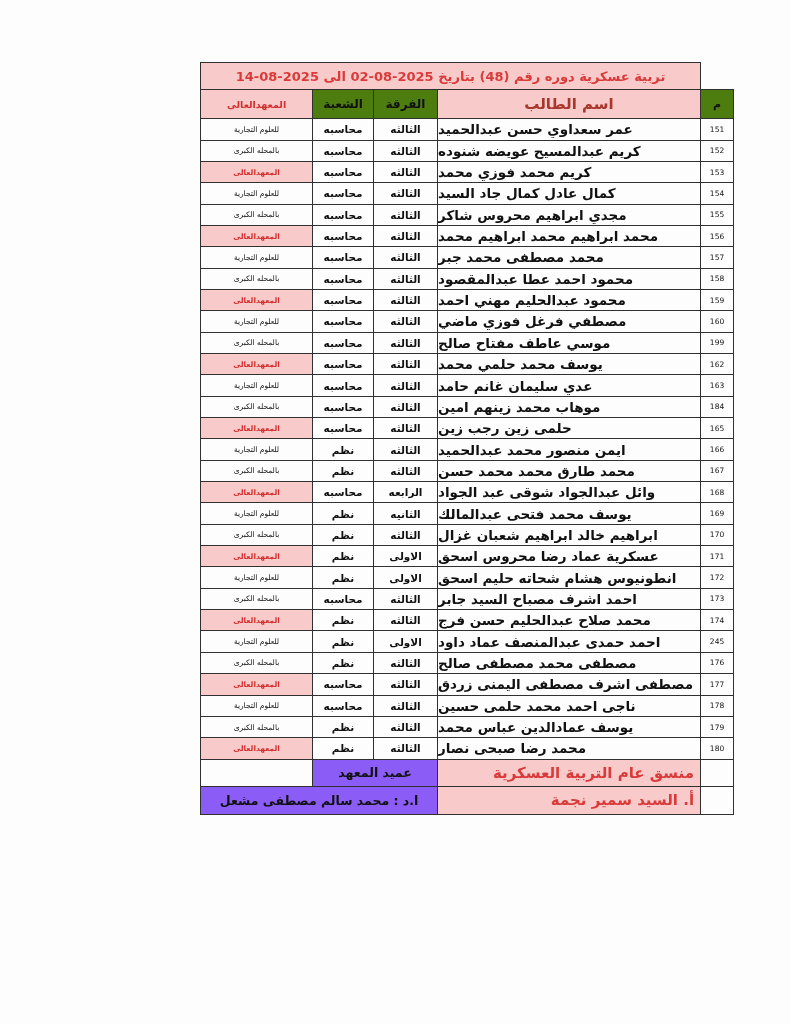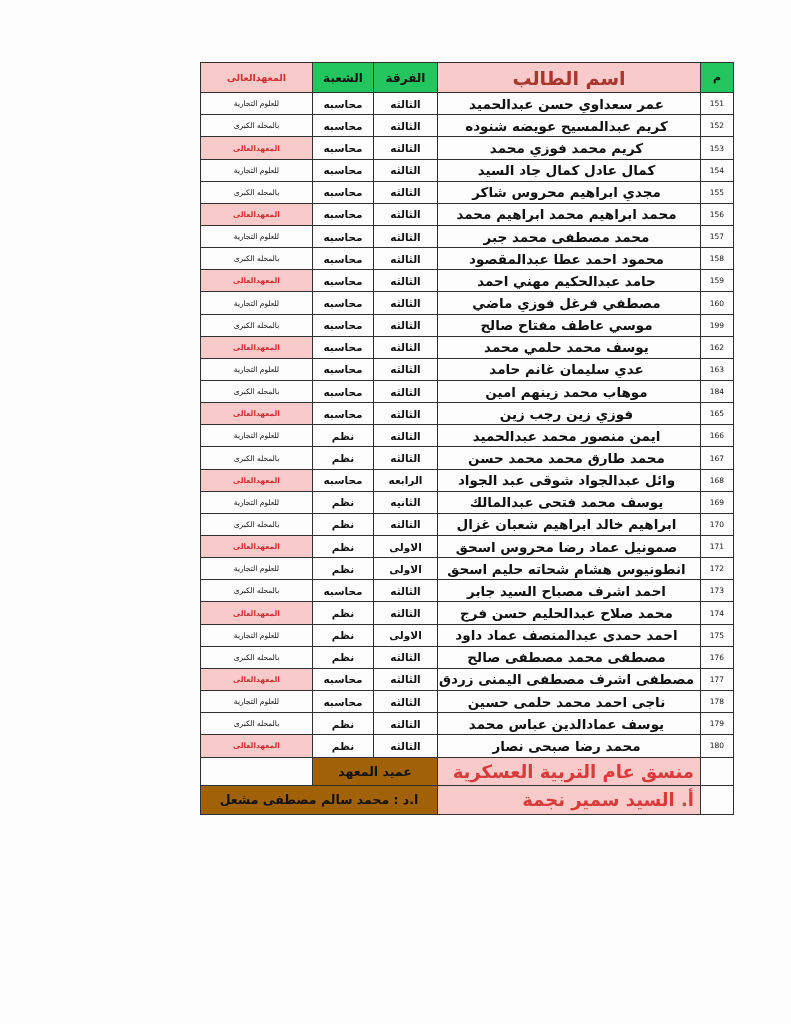--- a/index.html
+++ b/index.html
@@ -42,81 +42,85 @@
   
   .title-row td{height:27px;}
   td.ghost{border:none;background:transparent;}
   td.title{
     background:var(--pink);
     color:var(--red_title);
     font-weight:bold;
     font-size:13px;
   }
   
-  .head-row td{height:29px;background:#22c55e;}
+  .head-row td{height:29px;background:#4d7c0f;}
   td.h-num{font-size:11px;font-weight:bold;}
   td.h-name{
     background:var(--pink);
     color:var(--red_dark);
     font-weight:bold;
-    font-size:19px;
+    font-size:15px;
   }
   td.h-grade, td.h-div{font-size:12px;font-weight:bold;}
   td.h-inst{
     background:var(--pink);
     color:var(--red);
     font-weight:bold;
     font-size:9.5px;
   }
   
   tr.data-row{height:21.27px;}
   td.c-num{font-size:7.5px;}
   td.c-name{
     font-size:13.5px;
     font-weight:bold;
-    text-align:center;
+    text-align:left;
     padding-right:5px;
   }
   td.c-grade, td.c-div{font-size:10.5px;font-weight:bold;}
   td.c-inst{font-size:7.5px;}
   td.c-inst.hl{
     background:var(--pink);
     color:var(--red);
     font-weight:bold;
   }
   
   tr.f1 td{height:27px;}
   tr.f2 td{height:28px;}
   td.f-pink{
     background:var(--pink);
     color:var(--red_title);
     font-weight:bold;
-    font-size:18px;
+    font-size:15px;
     text-align:right;
     padding-right:6px;
   }
   td.f-dean{
     font-size:12.5px;
     font-weight:bold;
-    background:#a16207;
+    background:#8b5cf6;
   }
 </style>
 </head>
 <body>
 
 <div class="doc">
   <table>
     <colgroup>
       <col style="width:33px">
       <col style="width:263px">
       <col style="width:64px">
       <col style="width:61px">
       <col style="width:112px">
     </colgroup>
     <tbody>
+      <tr class="title-row">
+        <td class="ghost"></td>
+        <td class="title" colspan="4">تربية عسكرية دوره رقم (48) بتاريخ  2025-08-02 الى 2025-08-14</td>
+      </tr>
       <tr class="head-row">
         <td class="h-num">م</td>
         <td class="h-name">اسم الطالب</td>
         <td class="h-grade">الفرقة</td>
         <td class="h-div">الشعبة</td>
         <td class="h-inst">المعهدالعالى</td>
       </tr>
     </tbody>
     <tbody id="rows">
   <tr class="data-row">
@@ -178,21 +182,21 @@
   <tr class="data-row">
     <td class="c-num">158</td>
     <td class="c-name">محمود احمد عطا عبدالمقصود</td>
     <td class="c-grade">الثالثه</td>
     <td class="c-div">محاسبه</td>
     <td class="c-inst">بالمحله الكبرى</td>
   </tr>
 
   <tr class="data-row">
     <td class="c-num">159</td>
-    <td class="c-name">حامد عبدالحكيم مهني احمد</td>
+    <td class="c-name">محمود عبدالحليم مهني احمد</td>
     <td class="c-grade">الثالثه</td>
     <td class="c-div">محاسبه</td>
     <td class="c-inst hl">المعهدالعالى</td>
   </tr>
 
   <tr class="data-row">
     <td class="c-num">160</td>
     <td class="c-name">مصطفي فرغل فوزي ماضي</td>
     <td class="c-grade">الثالثه</td>
     <td class="c-div">محاسبه</td>
@@ -226,21 +230,21 @@
   <tr class="data-row">
     <td class="c-num">184</td>
     <td class="c-name">موهاب محمد زينهم امين</td>
     <td class="c-grade">الثالثه</td>
     <td class="c-div">محاسبه</td>
     <td class="c-inst">بالمحله الكبرى</td>
   </tr>
 
   <tr class="data-row">
     <td class="c-num">165</td>
-    <td class="c-name">فوزي زين رجب زين</td>
+    <td class="c-name">حلمى زين رجب زين</td>
     <td class="c-grade">الثالثه</td>
     <td class="c-div">محاسبه</td>
     <td class="c-inst hl">المعهدالعالى</td>
   </tr>
 
   <tr class="data-row">
     <td class="c-num">166</td>
     <td class="c-name">ايمن منصور محمد عبدالحميد</td>
     <td class="c-grade">الثالثه</td>
     <td class="c-div">نظم</td>
@@ -274,21 +278,21 @@
   <tr class="data-row">
     <td class="c-num">170</td>
     <td class="c-name">ابراهيم خالد ابراهيم شعبان غزال</td>
     <td class="c-grade">الثالثه</td>
     <td class="c-div">نظم</td>
     <td class="c-inst">بالمحله الكبرى</td>
   </tr>
 
   <tr class="data-row">
     <td class="c-num">171</td>
-    <td class="c-name">صمونيل عماد رضا محروس اسحق</td>
+    <td class="c-name">عسكرية عماد رضا محروس اسحق</td>
     <td class="c-grade">الاولى</td>
     <td class="c-div">نظم</td>
     <td class="c-inst hl">المعهدالعالى</td>
   </tr>
 
   <tr class="data-row">
     <td class="c-num">172</td>
     <td class="c-name">انطونيوس هشام شحاته حليم اسحق</td>
     <td class="c-grade">الاولى</td>
     <td class="c-div">نظم</td>
@@ -305,21 +309,21 @@
 
   <tr class="data-row">
     <td class="c-num">174</td>
     <td class="c-name">محمد صلاح عبدالحليم حسن فرج</td>
     <td class="c-grade">الثالثه</td>
     <td class="c-div">نظم</td>
     <td class="c-inst hl">المعهدالعالى</td>
   </tr>
 
   <tr class="data-row">
-    <td class="c-num">175</td>
+    <td class="c-num">245</td>
     <td class="c-name">احمد حمدى عبدالمنصف عماد داود</td>
     <td class="c-grade">الاولى</td>
     <td class="c-div">نظم</td>
     <td class="c-inst">للعلوم التجارية</td>
   </tr>
 
   <tr class="data-row">
     <td class="c-num">176</td>
     <td class="c-name">مصطفى محمد مصطفى صالح</td>
     <td class="c-grade">الثالثه</td>

